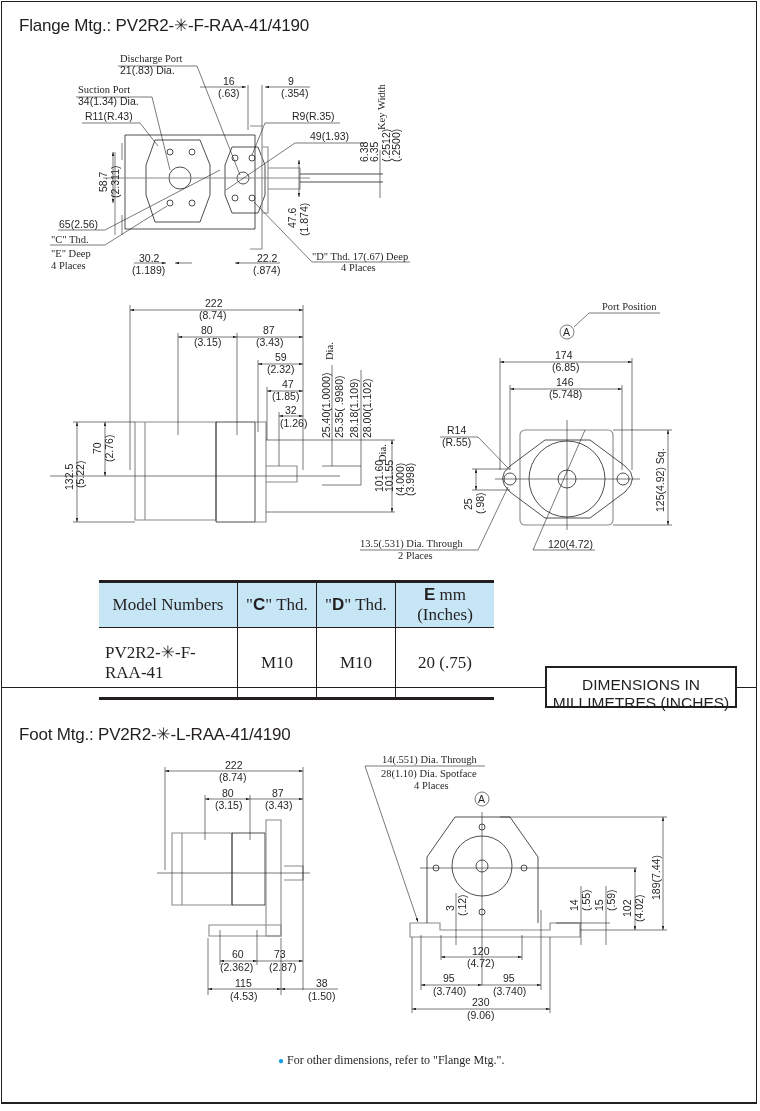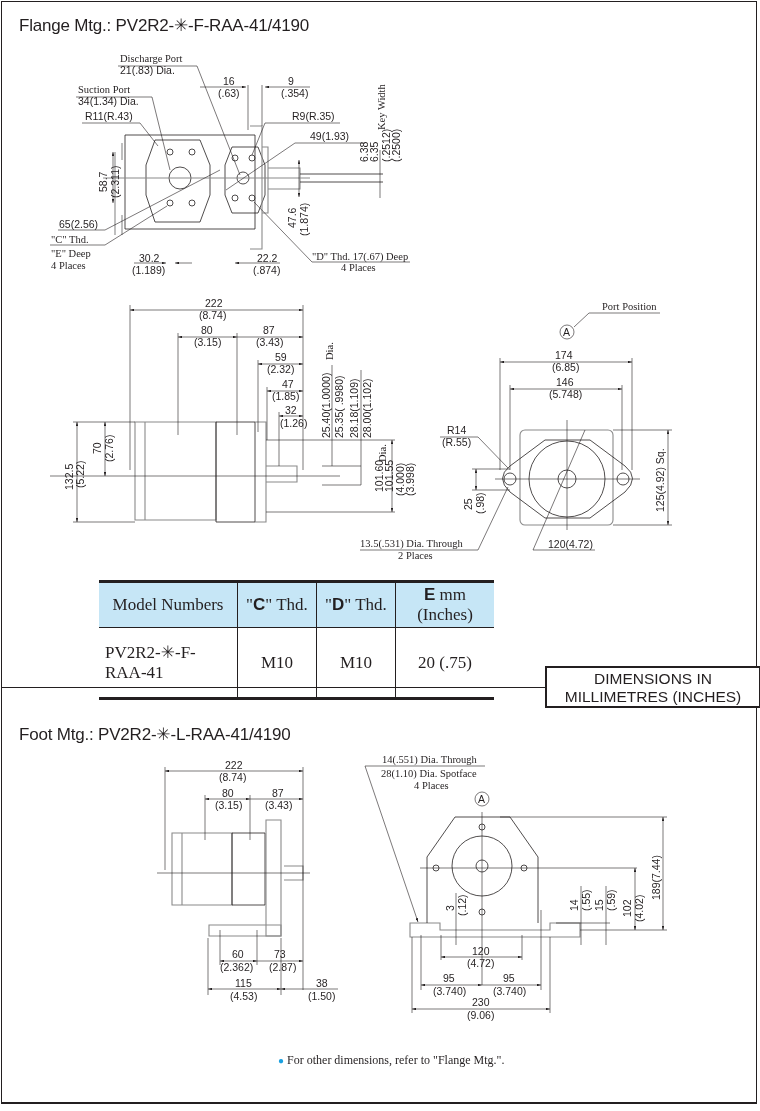--- a/index.html
+++ b/index.html
@@ -1,21 +1,21 @@
 <!DOCTYPE html>
 <html><head>
 <meta charset="utf-8">
 <style>
   html,body{margin:0;padding:0;background:#fff;}
   body{width:760px;height:1111px;position:relative;overflow:hidden;font-family:"Liberation Sans",sans-serif;color:#231f20;}
   .frame{position:absolute;left:1px;top:1px;width:756px;height:1103px;border:1.5px solid #231f20;border-bottom:2px solid #231f20;box-sizing:border-box;}
   .divider{position:absolute;left:1px;top:687px;width:545px;height:0;border-top:1.3px solid #231f20;}
   .divider2{position:absolute;left:737px;top:687px;width:20px;height:0;border-top:1.3px solid #231f20;}
   .section-title{position:absolute;font-size:17px;letter-spacing:-0.2px;}
-  .dim-box{position:absolute;left:545px;top:666px;width:216px;height:42px;border:2px solid #231f20;box-sizing:border-box;text-align:center;font-size:15.5px;line-height:18px;padding-top:2px;background:#fff;}
+  .dim-box{position:absolute;left:545px;top:666px;width:192px;height:42px;border:2px solid #231f20;box-sizing:border-box;text-align:center;font-size:15.5px;line-height:18px;padding-top:8px;background:#fff;}
   svg{position:absolute;left:0;top:0;}
   .t{font-family:"Liberation Sans",sans-serif;font-size:10.5px;fill:#231f20;}
   .s{font-family:"Liberation Serif",serif;font-size:10.5px;fill:#231f20;}
   .ln{stroke:#231f20;stroke-width:0.8;fill:none;}
   .gr{stroke:#8a8a8a;stroke-width:1.1;fill:none;}
   .th{stroke:#231f20;stroke-width:0.6;fill:none;}
   table.spec{position:absolute;left:80px;top:580px;border-collapse:collapse;font-family:"Liberation Serif",serif;font-size:17px;border-top:3px solid #231f20;border-bottom:3px solid #231f20;margin-left:19px;}
   table.spec th{background:#c6e6f6;font-weight:normal;padding:2px 6px;border-left:1px solid #231f20;height:16px;}
   table.spec td{padding:14px 6px;border-left:1px solid #231f20;border-top:1px solid #231f20;text-align:center;height:15px;}
   table.spec th:first-child, table.spec td:first-child{border-left:none;}

